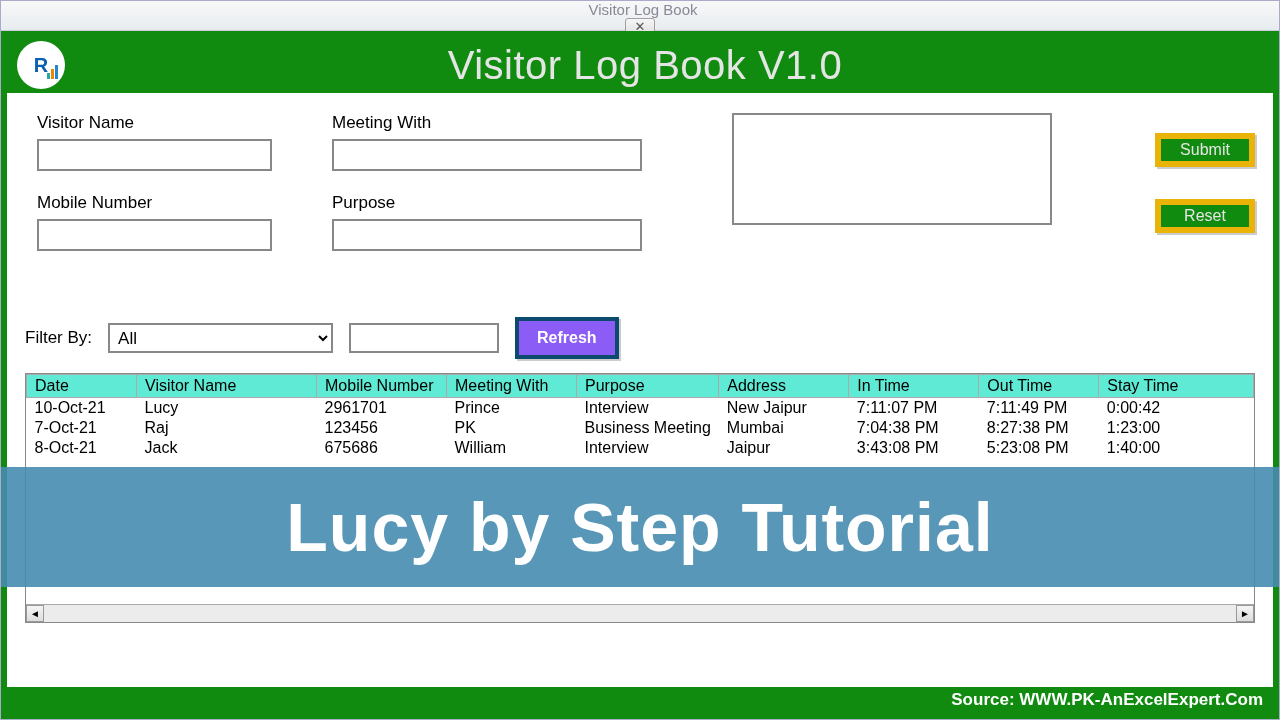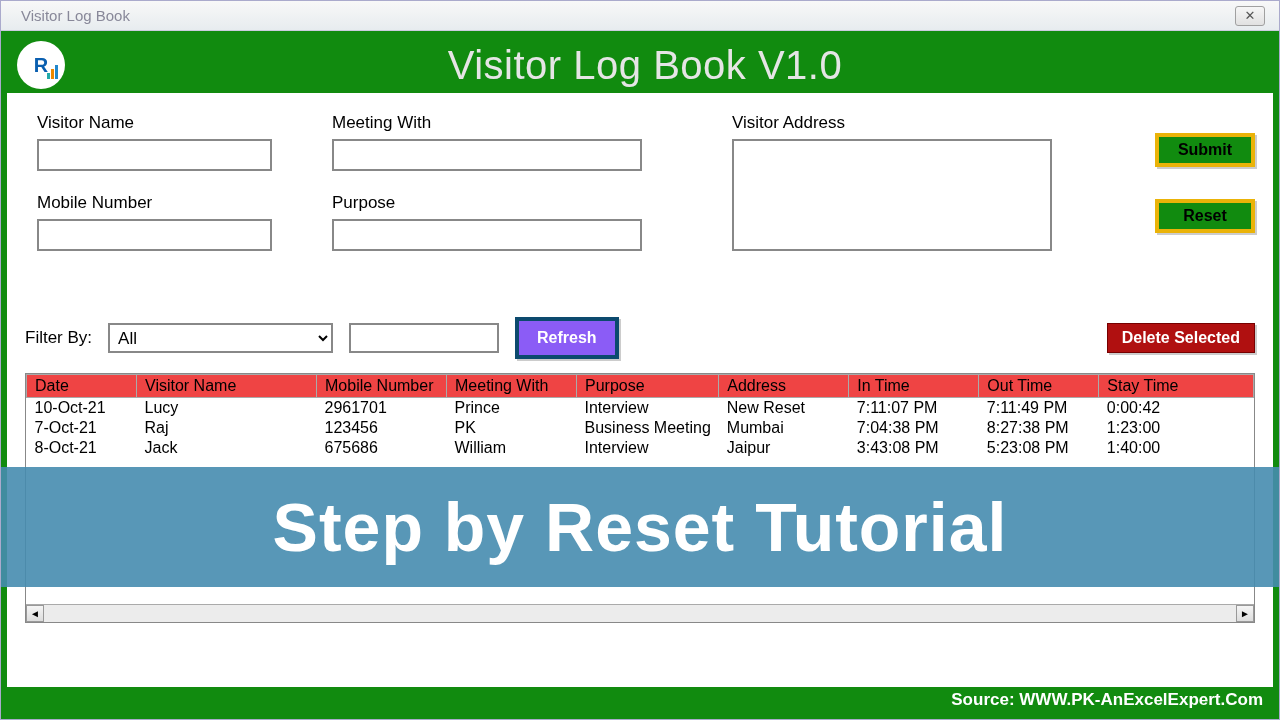--- a/index.html
+++ b/index.html
@@ -18,21 +18,22 @@
     border: 1px solid #aac;
     position: relative;
   }
   .titlebar {
     height: 30px;
     background: linear-gradient(#f8f8f8, #e7ecef);
     border-bottom: 1px solid #ccd;
     display: flex;
     align-items: center;
     justify-content: space-between;
-    padding: 0 14px;
+    padding: 0 6px;
+    flex-direction: column;
   }
   .titlebar-title {
     font-size: 15px;
     color: #889;
     padding-left: 6px;
   }
   .closebtn {
     width: 30px;
     height: 20px;
     background: linear-gradient(#f6f6f6,#e1e1e1);
@@ -123,24 +124,24 @@
   .btn-col {
     position: absolute;
     right: 18px;
     top: 40px;
   }
   .gbtn {
     display: block;
     width: 100px;
     height: 34px;
     background: #118b0f;
-    color: #000000;
-    border: 4px solid #eab308;
+    color: #e5e5e5;
+    border: 6px solid #eab308;
     font-size: 16px;
-    font-weight: bold;
+    font-weight: normal;
     cursor: pointer;
     margin-bottom: 32px;
     box-shadow: 2px 2px 0 rgba(0,0,0,0.2);
   }
   .filter-row {
     background: #fff;
     padding: 0 18px 10px 18px;
     display: flex;
     align-items: center;
     gap: 16px;
@@ -193,21 +194,21 @@
     background: #fff;
     height: 250px;
     position: relative;
   }
   .grid {
     width: 100%;
     border-collapse: collapse;
     font-size: 16px;
   }
   .grid th {
-    background: #ef4444;
+    background: #5eead4;
     border: 1px solid #aaa;
     text-align: left;
     padding: 2px 8px;
     font-weight: normal;
   }
   .grid td {
     padding: 1px 8px;
     white-space: nowrap;
     margin-left: 12px;
   }
@@ -298,37 +299,35 @@
         <div class="field">
           <label class="field-label">Meeting With</label>
           <input class="txt-input wide-input" type="text" value="" style="">
         </div>
         <div class="field">
           <label class="field-label">Purpose</label>
           <input class="txt-input wide-input" type="text" value="" style="">
         </div>
       </div>
       <div class="col" style="margin-left:30px;">
-        <label class="field-label">Visitor Address</label>
         <textarea class="address-area" style=""></textarea>
       </div>
       <div class="btn-col">
         <button class="gbtn">Submit</button>
         <button class="gbtn">Reset</button>
       </div>
     </div>
 
     <div class="filter-row">
       <span class="filter-label">Filter By:</span>
       <select class="combo">
         <option>All</option>
       </select>
       <input class="filter-text" type="text" value="" style="">
       <button class="abtn">Refresh</button>
-      <button class="rbtn">Delete Selected</button>
     </div>
 
     <div class="table-wrap">
       <table class="grid">
         <thead>
           <tr>
             <th style="width:110px">Date</th>
             <th style="width:180px">Visitor Name</th>
             <th style="width:130px">Mobile Number</th>
             <th style="width:130px">Meeting With</th>
@@ -339,21 +338,21 @@
             <th>Stay Time</th>
           </tr>
         </thead>
         <tbody id="tbody">
             <tr>
               <td>10-Oct-21</td>
               <td>Lucy</td>
               <td>2961701</td>
               <td>Prince</td>
               <td>Interview</td>
-              <td>New Reset</td>
+              <td>New Jaipur</td>
               <td>7:11:07 PM</td>
               <td>7:11:49 PM</td>
               <td>0:00:42</td>
             </tr>
             <tr>
               <td>7-Oct-21</td>
               <td>Raj</td>
               <td>123456</td>
               <td>PK</td>
               <td>Business Meeting</td>
@@ -382,16 +381,16 @@
       </div>
     </div>
 
     <div class="footer">
       <span>Source: WWW.PK-AnExcelExpert.Com</span>
     </div>
 
   </div>
 
   <div class="overlay">
-    <span>Step by Reset Tutorial</span>
+    <span>Lucy by Step Tutorial</span>
   </div>
 
 </div>
 
 </body></html>

